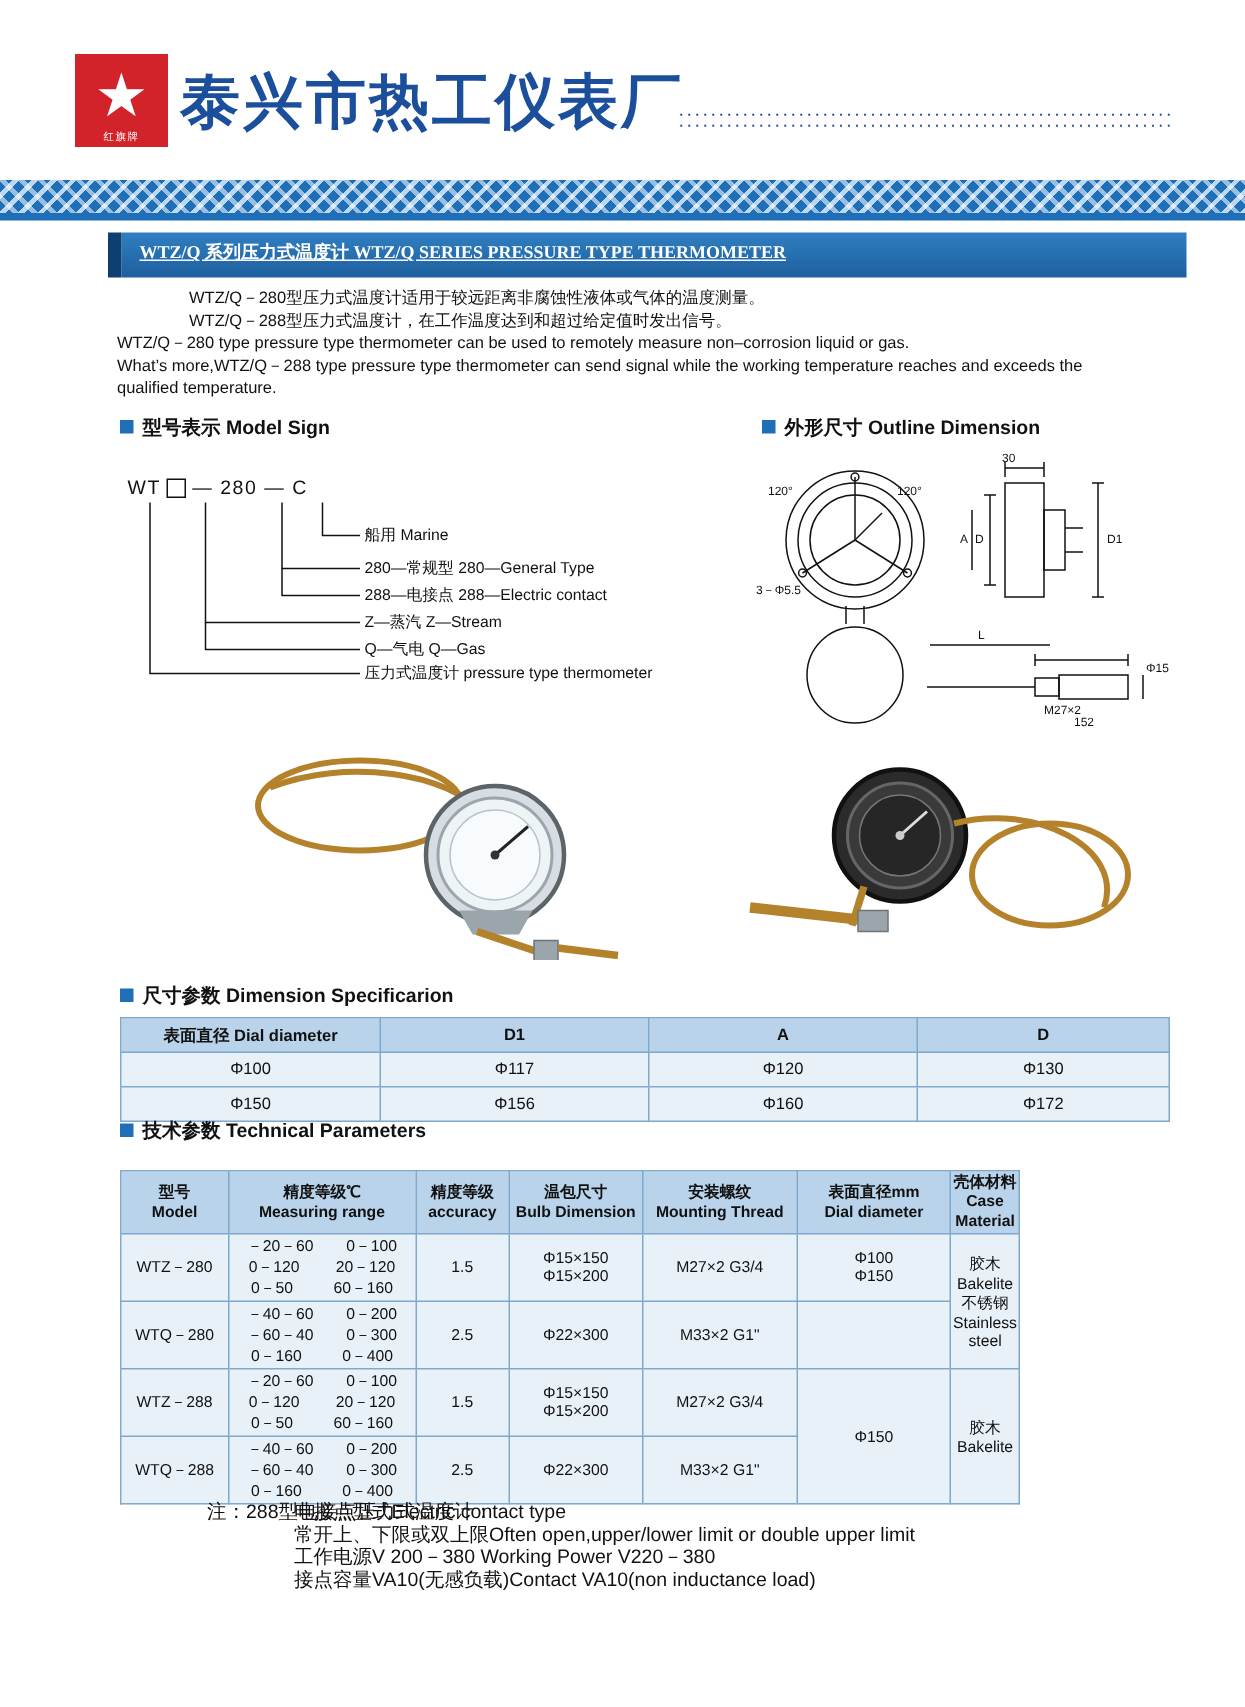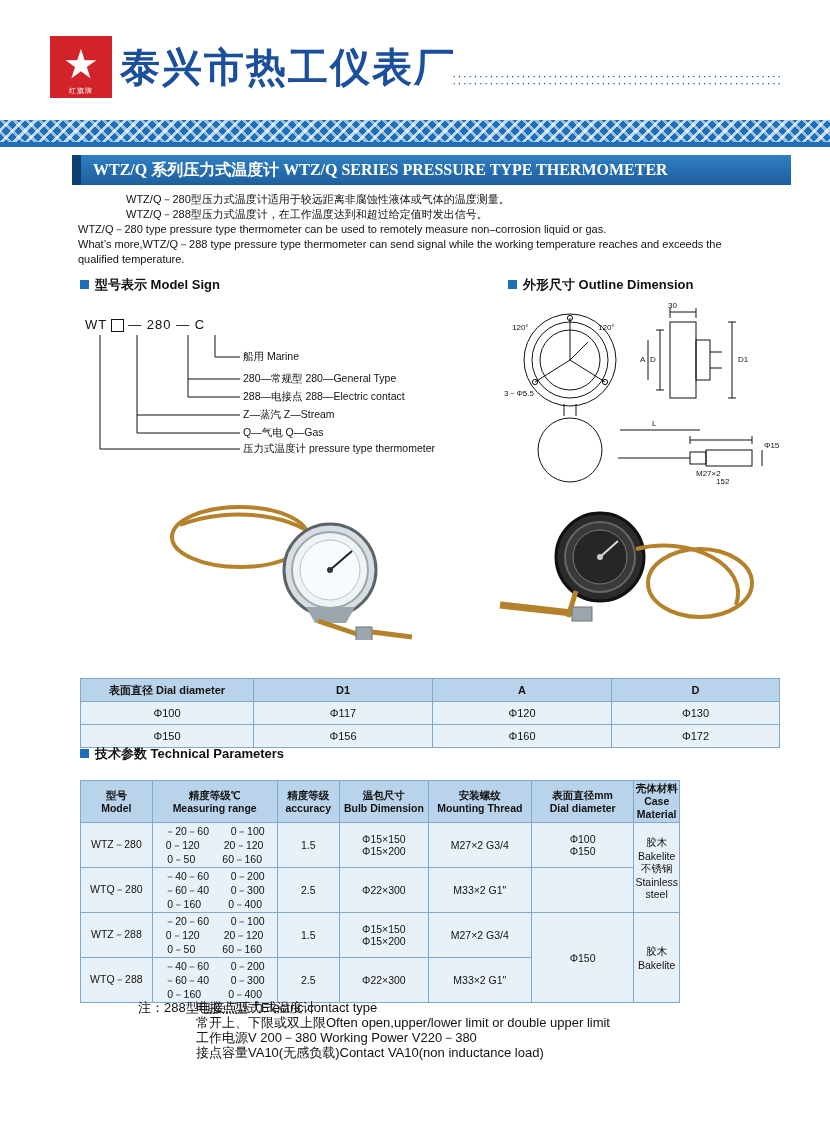--- a/index.html
+++ b/index.html
@@ -63,23 +63,24 @@
   }
 
   
   .titleband{
     position:absolute;left:72px;top:155px;width:710px;height:30px;
     background:linear-gradient(to bottom,#2f7fc1,#1e5f9e);
     border-left:9px solid #0e3f72;
   }
   .titleband .t{
     position:absolute;left:12px;top:5px;
-    color:#fff;font-size:16px;font-weight:bold;
+    color:#fff;font-size:12px;font-weight:bold;
     font-family:"Liberation Serif", serif;
     white-space:nowrap;
+    text-decoration:underline;
   }
 
   
   .intro{
     position:absolute;left:78px;top:192px;width:700px;
     font-size:11px;line-height:15px;color:#111;
   }
   .intro .ind{padding-left:48px;}
 
   
@@ -304,20 +305,23 @@
         <circle cx="540" cy="62" r="3" fill="#ccc"></circle>
         <path d="M576 54 C630 40 690 70 676 110" stroke="#b5822c" stroke-width="4" fill="none"></path>
         <ellipse cx="640" cy="88" rx="52" ry="34" stroke="#b5822c" stroke-width="4" fill="none"></ellipse>
         <path d="M516 96 L508 122" stroke="#b5822c" stroke-width="5"></path>
         <path d="M440 110 L512 118" stroke="#b5822c" stroke-width="7"></path>
         <rect x="512" y="112" width="20" height="14" fill="#9aa6ac" stroke="#6d7579"></rect>
       </g>
     </svg>
   </div>
 
+  <div class="sec" style="left:80px;top:655px;">
+    <span class="sq"></span><span>尺寸参数 Dimension Specificarion</span>
+  </div>
 
   <table class="tbl1">
     <thead>
       <tr>
         <th style="width:170px">表面直径  Dial diameter</th>
         <th style="width:176px">D1</th>
         <th style="width:176px">A</th>
         <th>D</th>
       </tr>
     </thead>

